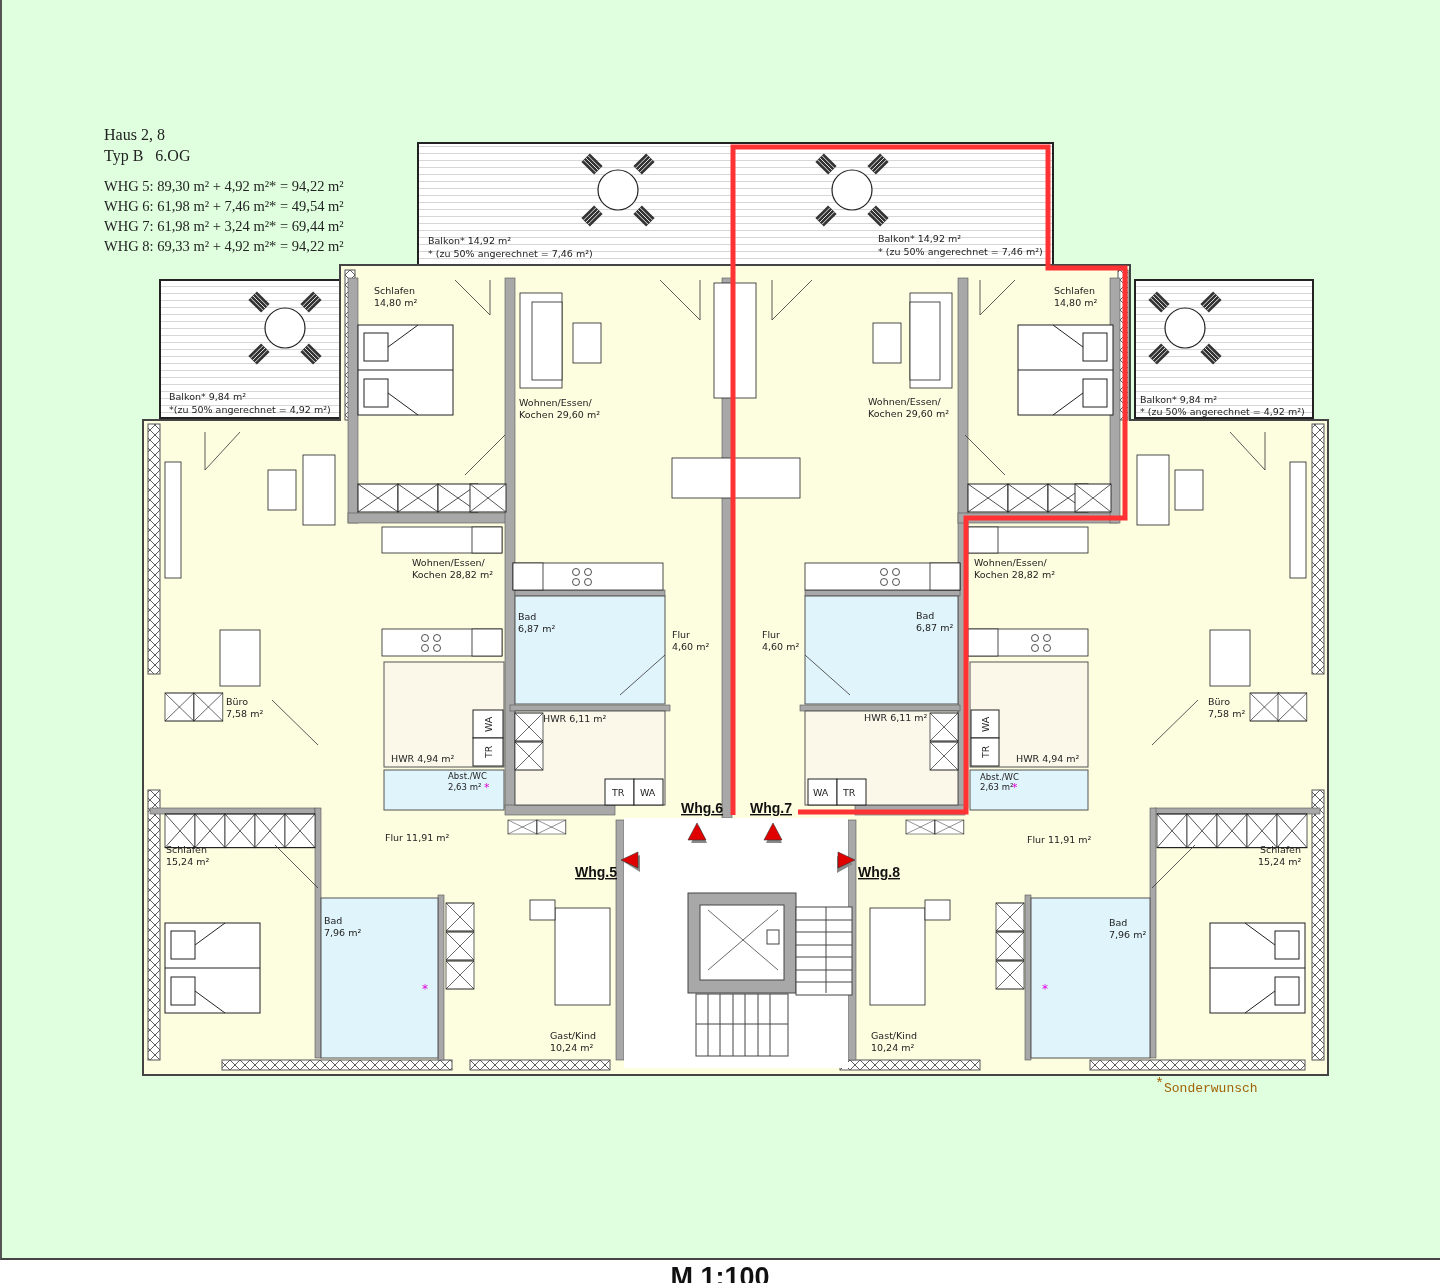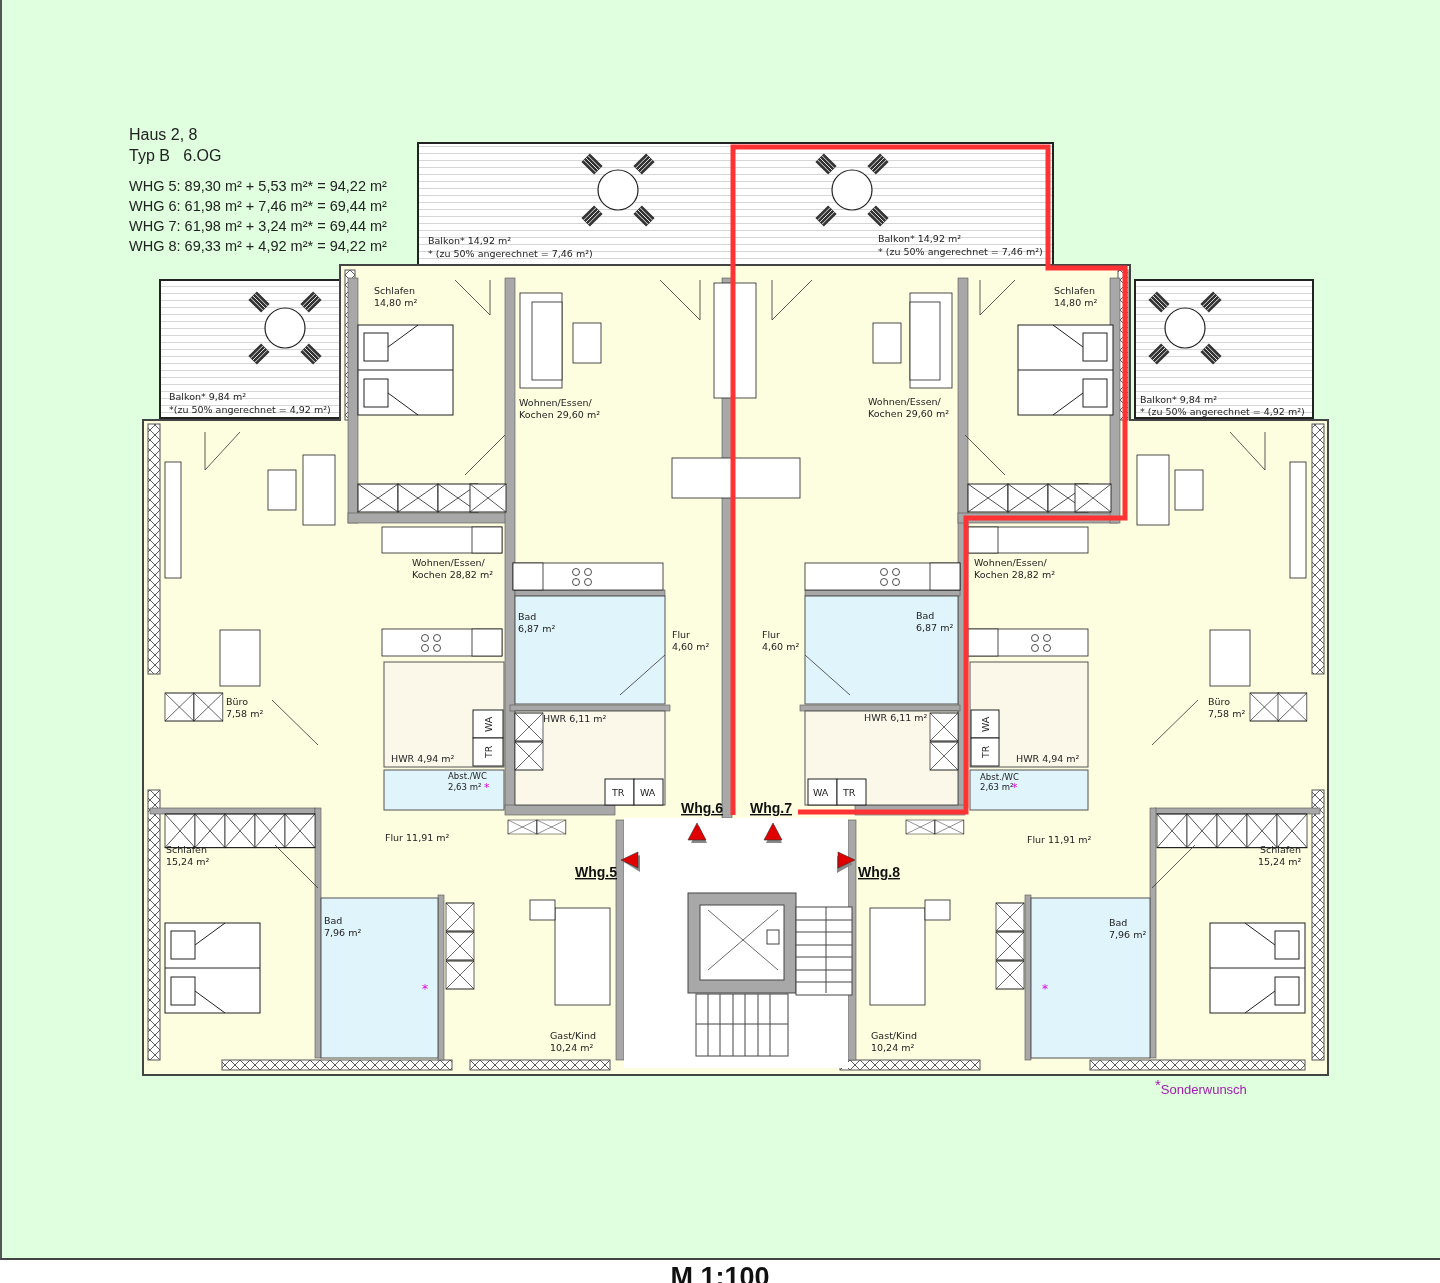--- a/index.html
+++ b/index.html
@@ -1,40 +1,40 @@
 <!DOCTYPE html>
 <html><head>
 <meta charset="utf-8">
 <style>
   html,body{margin:0;padding:0;}
   body{width:1440px;height:1283px;background:#ffffff;position:relative;overflow:hidden;font-family:"DejaVu Sans",sans-serif;}
   #sheet{position:absolute;left:0;top:0;width:1440px;height:1260px;background:#dfffdf;border-left:2px solid #555;border-bottom:2px solid #444;box-sizing:border-box;}
   #scale-bar{position:absolute;left:0;top:1260px;width:1440px;height:23px;background:#fff;}
   #scale-label{position:absolute;left:0;width:1440px;top:1262px;text-align:center;font-family:"Liberation Sans",sans-serif;font-weight:bold;font-size:27px;line-height:30px;color:#111;}
-  #info{position:absolute;left:104px;top:124px;color:#222;font-family:Liberation Sans, sans-serif;margin-left:25px;}
+  #info{position:absolute;left:104px;top:124px;color:#222;font-family:Liberation Serif, serif;}
   #info .h{font-size:16px;line-height:21px;}
   #info .w{font-size:14.5px;line-height:20px;}
   #info .gap{height:10px;}
   svg#plan{position:absolute;left:0;top:0;}
   .lbl{font-family:"DejaVu Sans",sans-serif;font-size:9.5px;fill:#222;}
   .whg{font-family:"Liberation Sans",sans-serif;font-weight:bold;font-size:14px;fill:#111;text-decoration:underline;}
   .pink{fill:#e000e0;}
-  #sonder{position:absolute;left:1155px;top:1076px;font-family:Liberation Sans, sans-serif;font-size:13px;color:#a21caf;}
+  #sonder{position:absolute;left:1155px;top:1076px;font-family:Liberation Mono, monospace;font-size:13px;color:#a16207;}
 </style>
 </head>
 <body>
 
 <div id="sheet"></div>
 
 <div id="info">
   <div class="h">Haus 2, 8</div>
   <div class="h" style="white-space:pre">Typ B   6.OG</div>
   <div class="gap"></div>
-  <div class="w">WHG 5: 89,30 m² + 5,53 m²* = 94,22 m²</div>
-  <div class="w">WHG 6: 61,98 m² + 7,46 m²* = 69,44 m²</div>
+  <div class="w">WHG 5: 89,30 m² + 4,92 m²* = 94,22 m²</div>
+  <div class="w">WHG 6: 61,98 m² + 7,46 m²* = 49,54 m²</div>
   <div class="w">WHG 7: 61,98 m² + 3,24 m²* = 69,44 m²</div>
   <div class="w">WHG 8: 69,33 m² + 4,92 m²* = 94,22 m²</div>
 </div>
 
 <svg id="plan" width="1440" height="1260" viewBox="0 0 1440 1260">
   <defs>
     <pattern id="hatch" width="10" height="10" patternUnits="userSpaceOnUse">
       <rect width="10" height="10" fill="#fff"></rect>
       <path d="M0,0 L10,10 M10,0 L0,10" stroke="#333" stroke-width="0.8"></path>
     </pattern>

